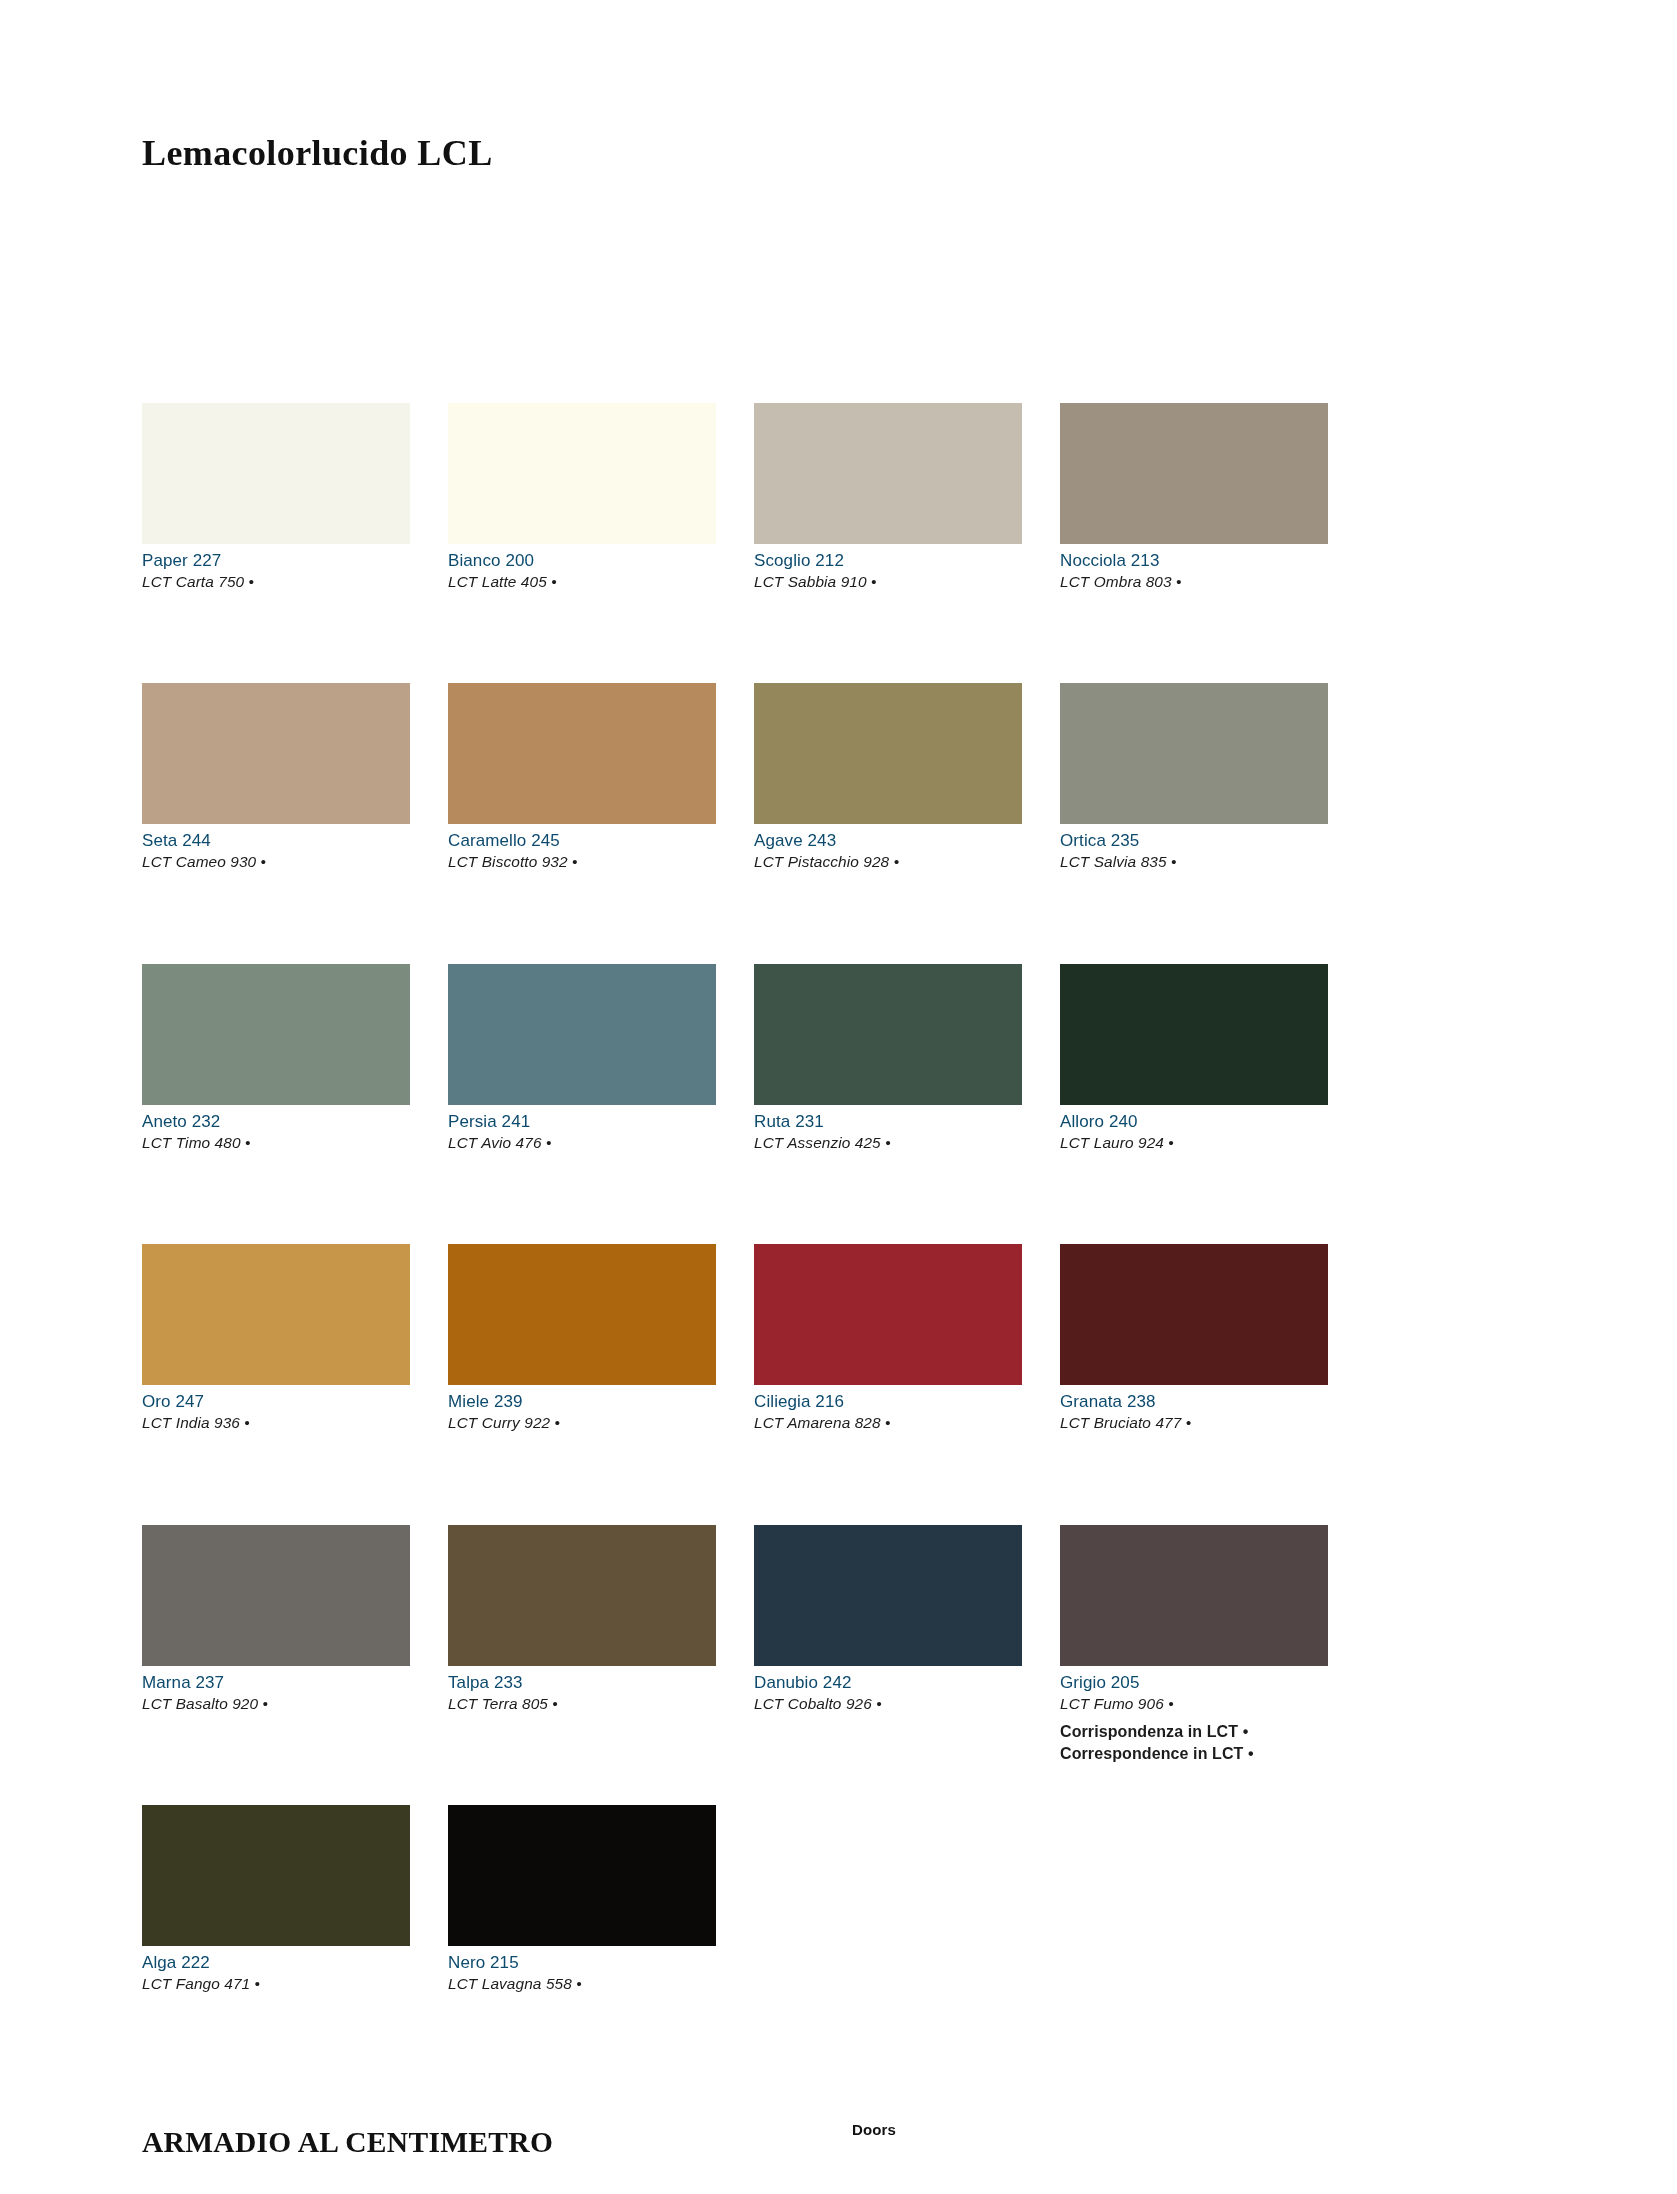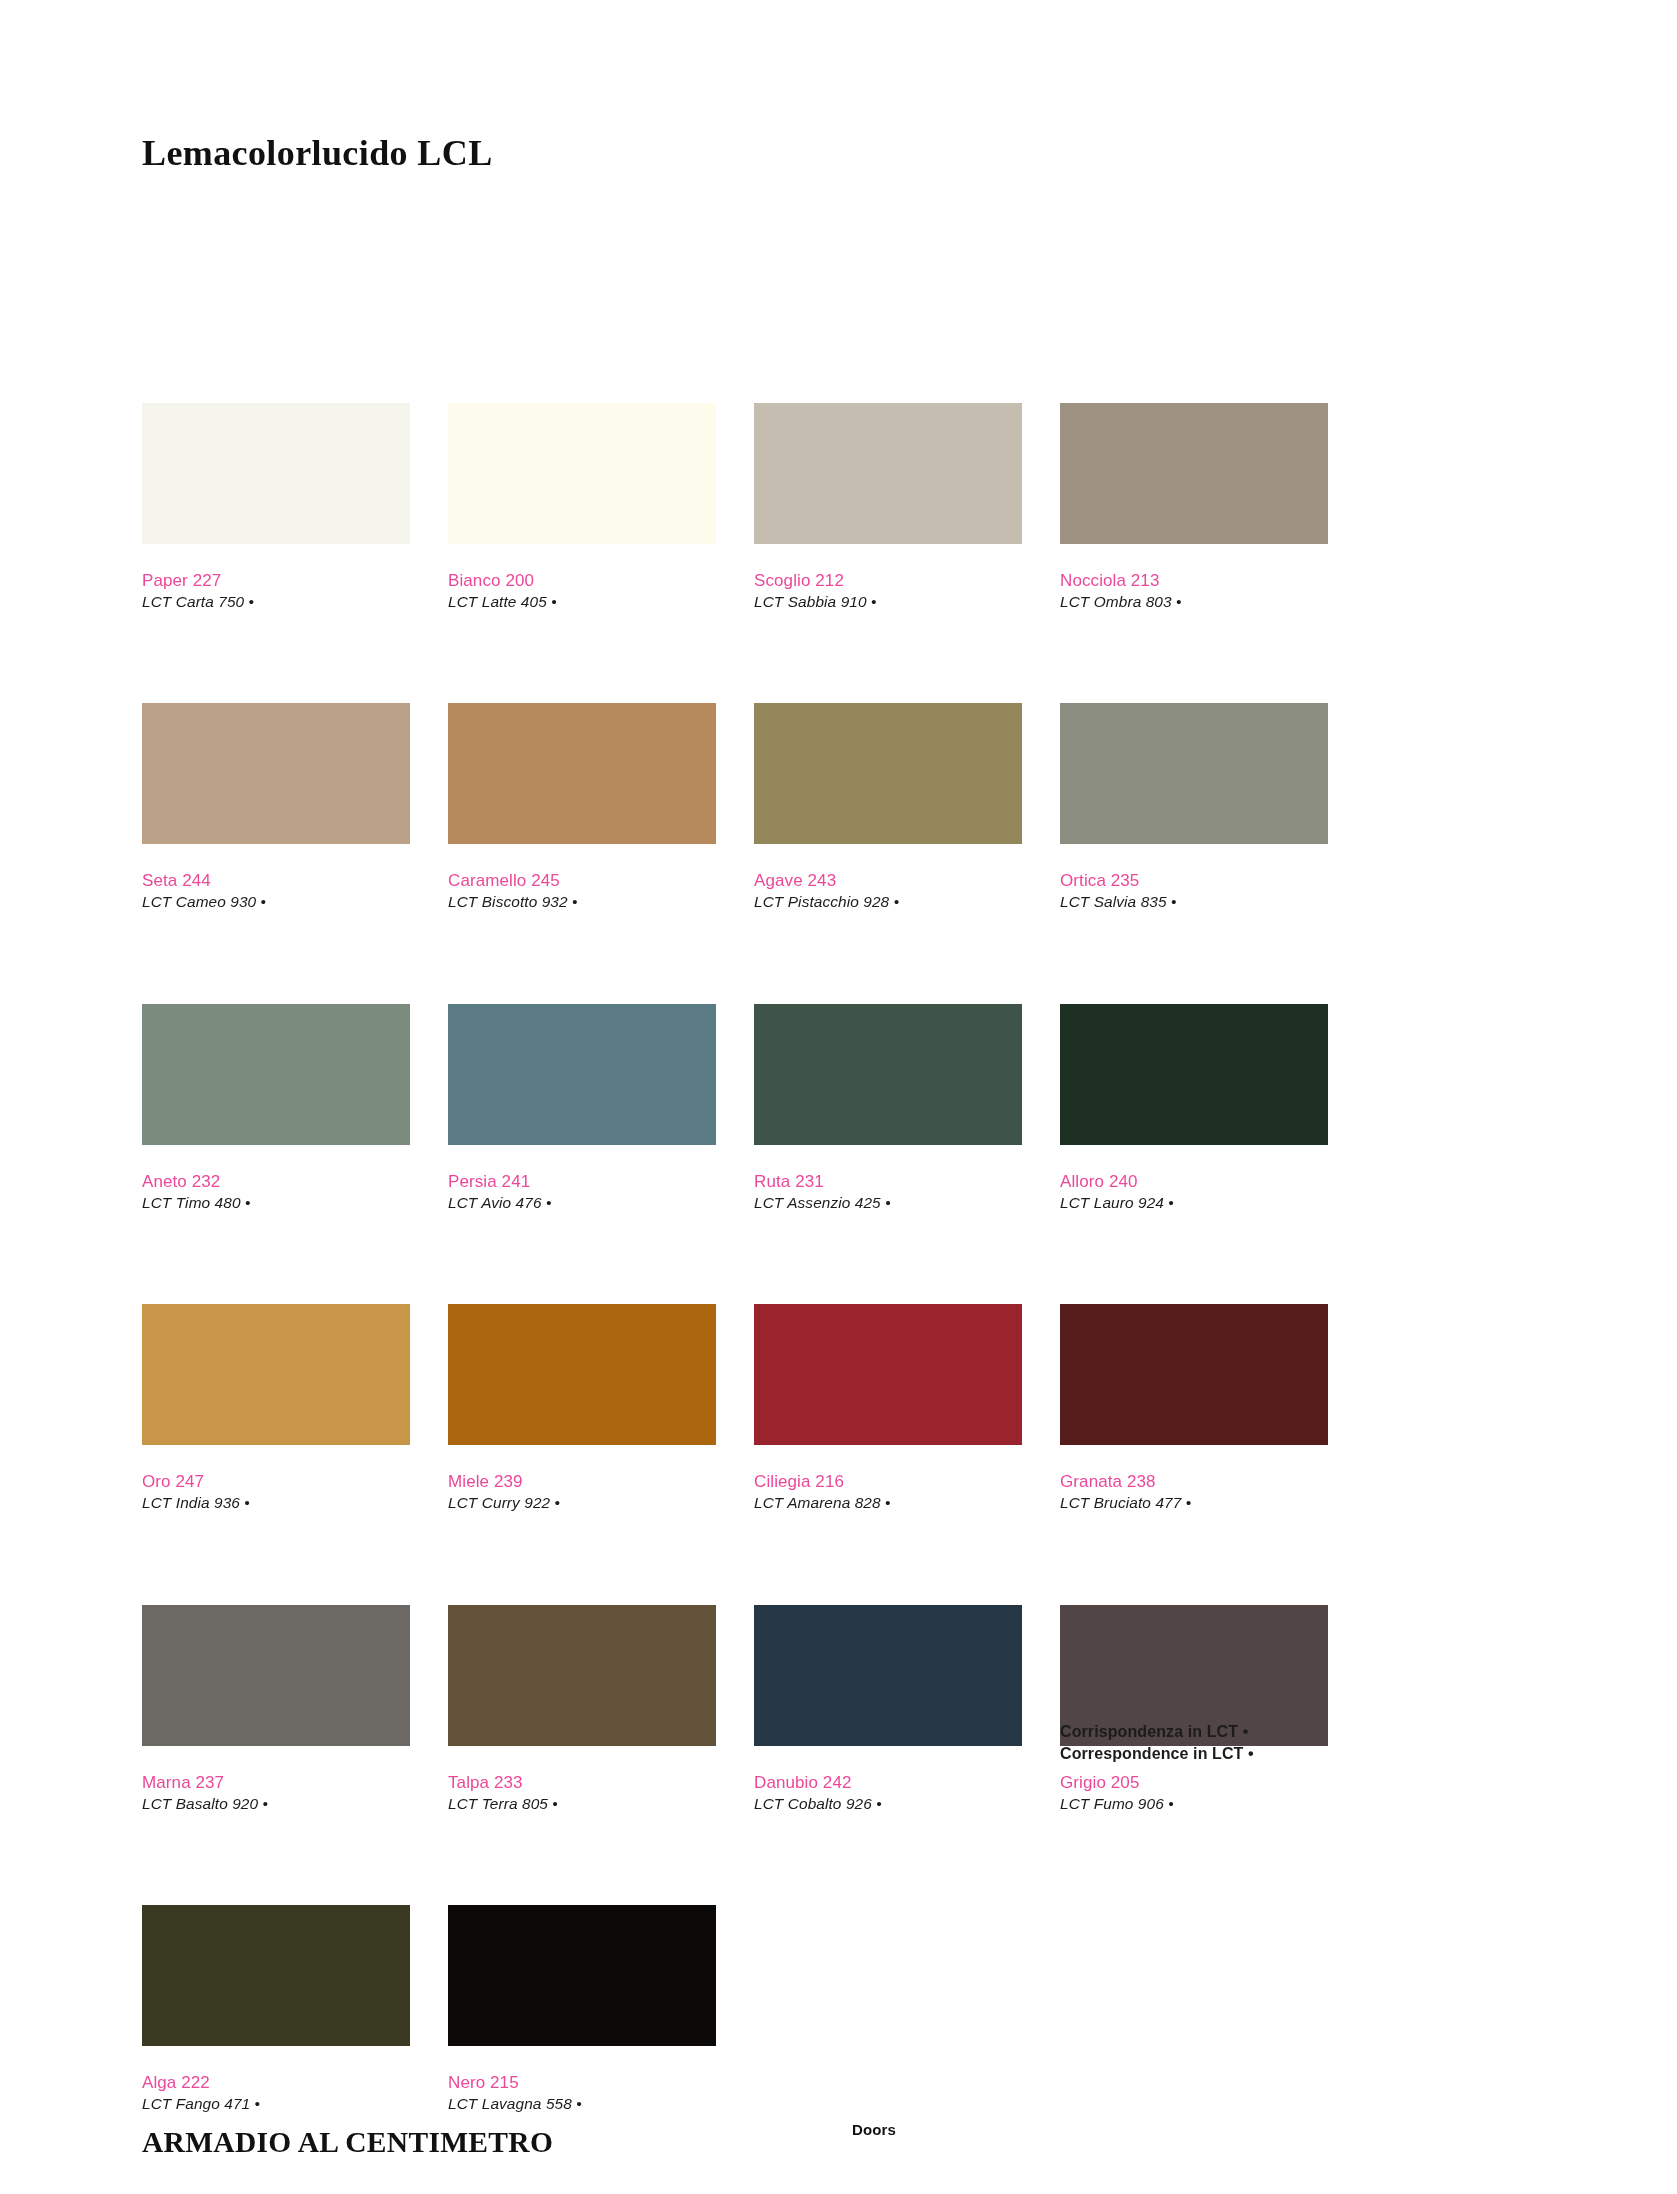--- a/index.html
+++ b/index.html
@@ -47,25 +47,25 @@
     width: 268px;
   }
 
   .swatch-chip {
     width: 268px;
     height: 141px;
     display: block;
   }
 
   .swatch-name {
-    margin-top: 26px;
+    margin-top: 6px;
     font-size: 17px;
     font-weight: 400;
     line-height: 1.28;
-    color: #ec4899;
+    color: #0c4a6e;
     letter-spacing: 0.1px;
     white-space: nowrap;
   }
 
   .swatch-code {
     margin-top: 0;
     font-size: 15.4px;
     font-style: italic;
     font-weight: 400;
     line-height: 1.28;

